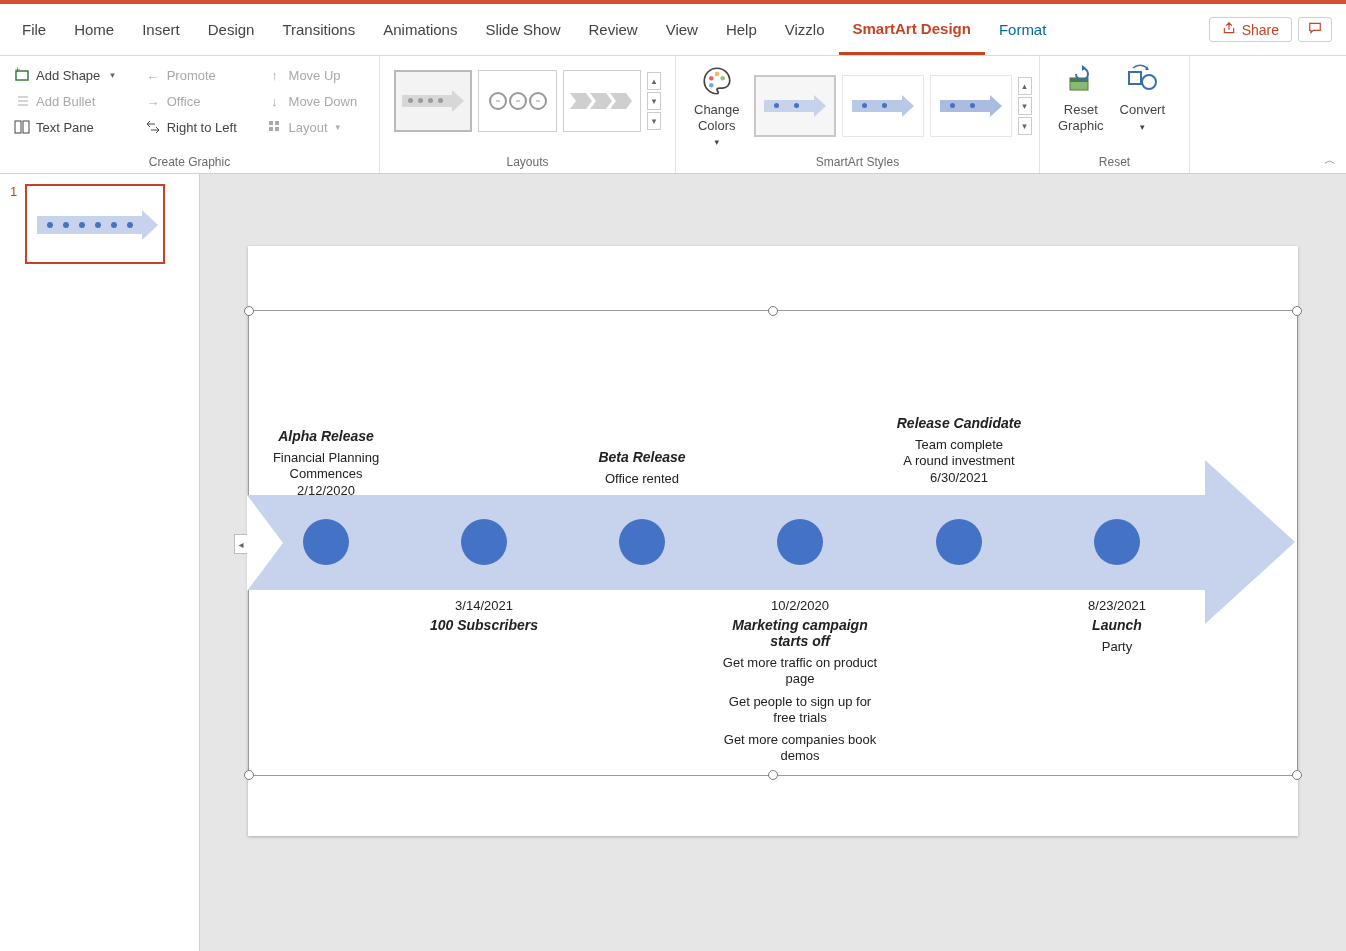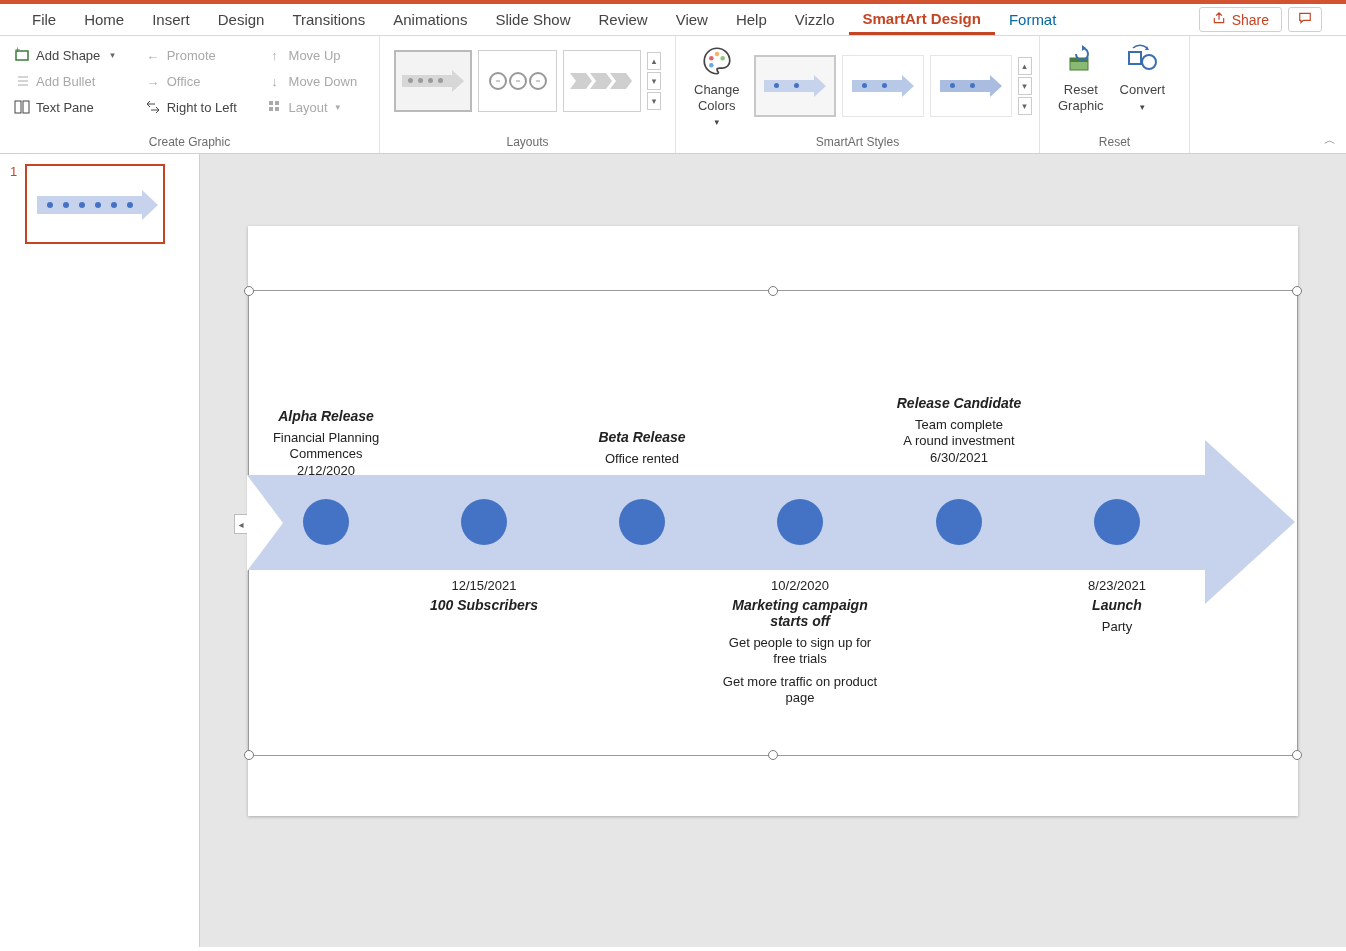--- a/index.html
+++ b/index.html
@@ -1,18 +1,18 @@
 <!DOCTYPE html>
 <html><head>
 <meta charset="utf-8">
 <style>
   * { box-sizing: border-box; margin: 0; padding: 0; }
   body { font-family: "Segoe UI", Arial, sans-serif; font-size: 13px; color: #444; background: #fff; width: 1346px; overflow: hidden; }
   .topline { height: 4px; background: #d35331; }
-  .tabs { display: flex; align-items: center; height: 32px; border-bottom: 1px solid #d9d9d9; padding: 0 18px; }
+  .tabs { display: flex; align-items: center; height: 52px; border-bottom: 1px solid #d9d9d9; padding: 0 8px; }
   .tabs .tab { padding: 0 14px; height: 100%; display: flex; align-items: center; color: #444; cursor: pointer; font-size: 15px; }
   .tabs .tab.active { color: #c44524; border-bottom: 3px solid #c44524; font-weight: 600; }
   .tabs .tab.format { color: #0369a1; }
   .tabs .spacer { flex: 1; }
   .share-btn { border: 1px solid #d0d0d0; border-radius: 3px; padding: 3px 12px; display: flex; align-items: center; gap: 6px; color: #c44524; cursor: pointer; font-size: 14px; margin-right: 6px; }
   .comment-btn { border: 1px solid #d0d0d0; border-radius: 3px; padding: 3px 8px; color: #c44524; cursor: pointer; margin-right: 6px; }
 
   .ribbon { display: flex; border-bottom: 1px solid #d0d0d0; background: #fff; height: 118px; position: relative; }
   .group { border-right: 1px solid #e3e3e3; padding: 8px 12px 2px 12px; display: flex; flex-direction: column; }
   .group-label { text-align: center; color: #6b6b6b; font-size: 12px; margin-top: auto; padding-bottom: 2px; }
@@ -342,34 +342,35 @@
       <div id="timeline-mount">
           <div class="dot" style="left: 55px;"></div>
           <div class="milestone" style="left: -2px; top: 182px;">
             <div class="title">Alpha Release</div>
             <div class="line">Financial Planning</div>
             <div class="line">Commences</div>
             <div class="date">2/12/2020</div>
           </div>
           <div class="dot" style="left: 213px;"></div>
           <div class="milestone" style="left: 156px; top: 352px;">
-            <div class="date">12/15/2021</div>
+            <div class="date">3/14/2021</div>
             <div class="title">100 Subscribers</div>
           </div>
           <div class="dot" style="left: 371px;"></div>
           <div class="milestone" style="left: 314px; top: 203px;">
             <div class="title">Beta Release</div>
             <div class="line">Office rented</div>
           </div>
           <div class="dot" style="left: 529px;"></div>
           <div class="milestone" style="left: 472px; top: 352px;">
             <div class="date">10/2/2020</div>
             <div class="title">Marketing campaign starts off</div>
+            <div class="line" style="margin-top:6px">Get more traffic on product page</div>
             <div class="line" style="margin-top:6px">Get people to sign up for free trials</div>
-            <div class="line" style="margin-top:6px">Get more traffic on product page</div>
+            <div class="line" style="margin-top:6px">Get more companies book demos</div>
           </div>
           <div class="dot" style="left: 688px;"></div>
           <div class="milestone" style="left: 631px; top: 169px;">
             <div class="title">Release Candidate</div>
             <div class="line">Team complete</div>
             <div class="line">A round investment</div>
             <div class="date">6/30/2021</div>
           </div>
           <div class="dot" style="left: 846px;"></div>
           <div class="milestone" style="left: 789px; top: 352px;">

